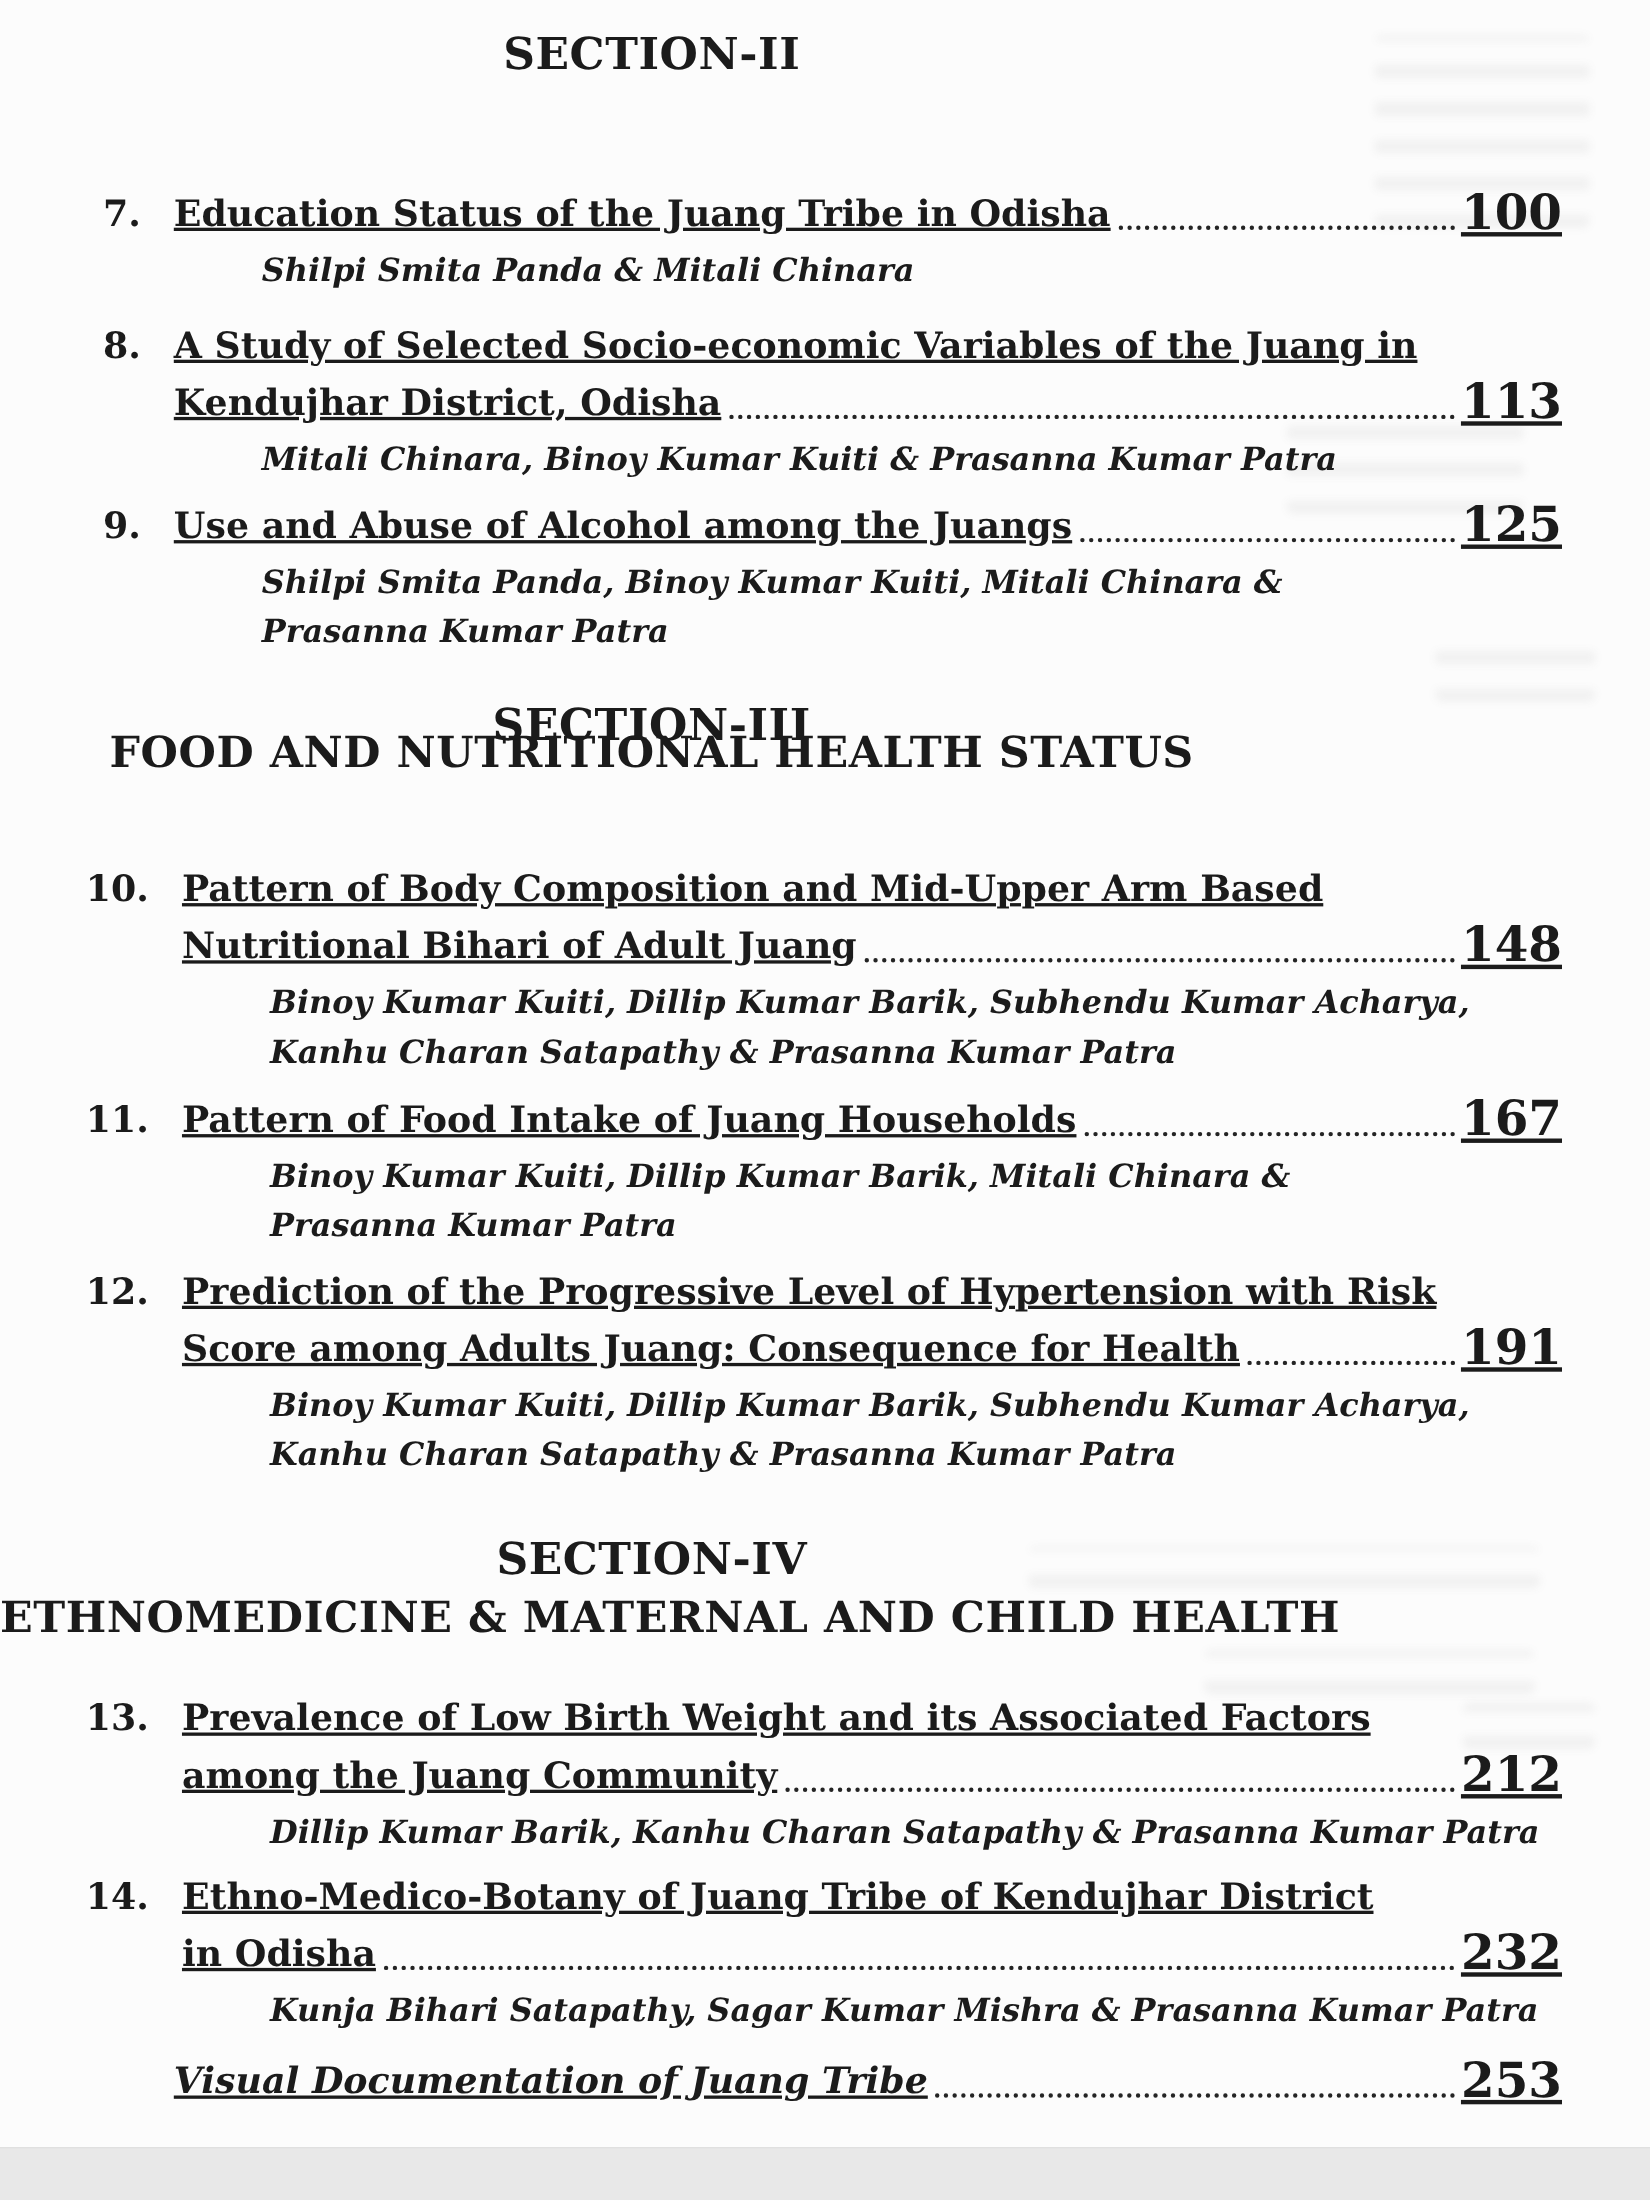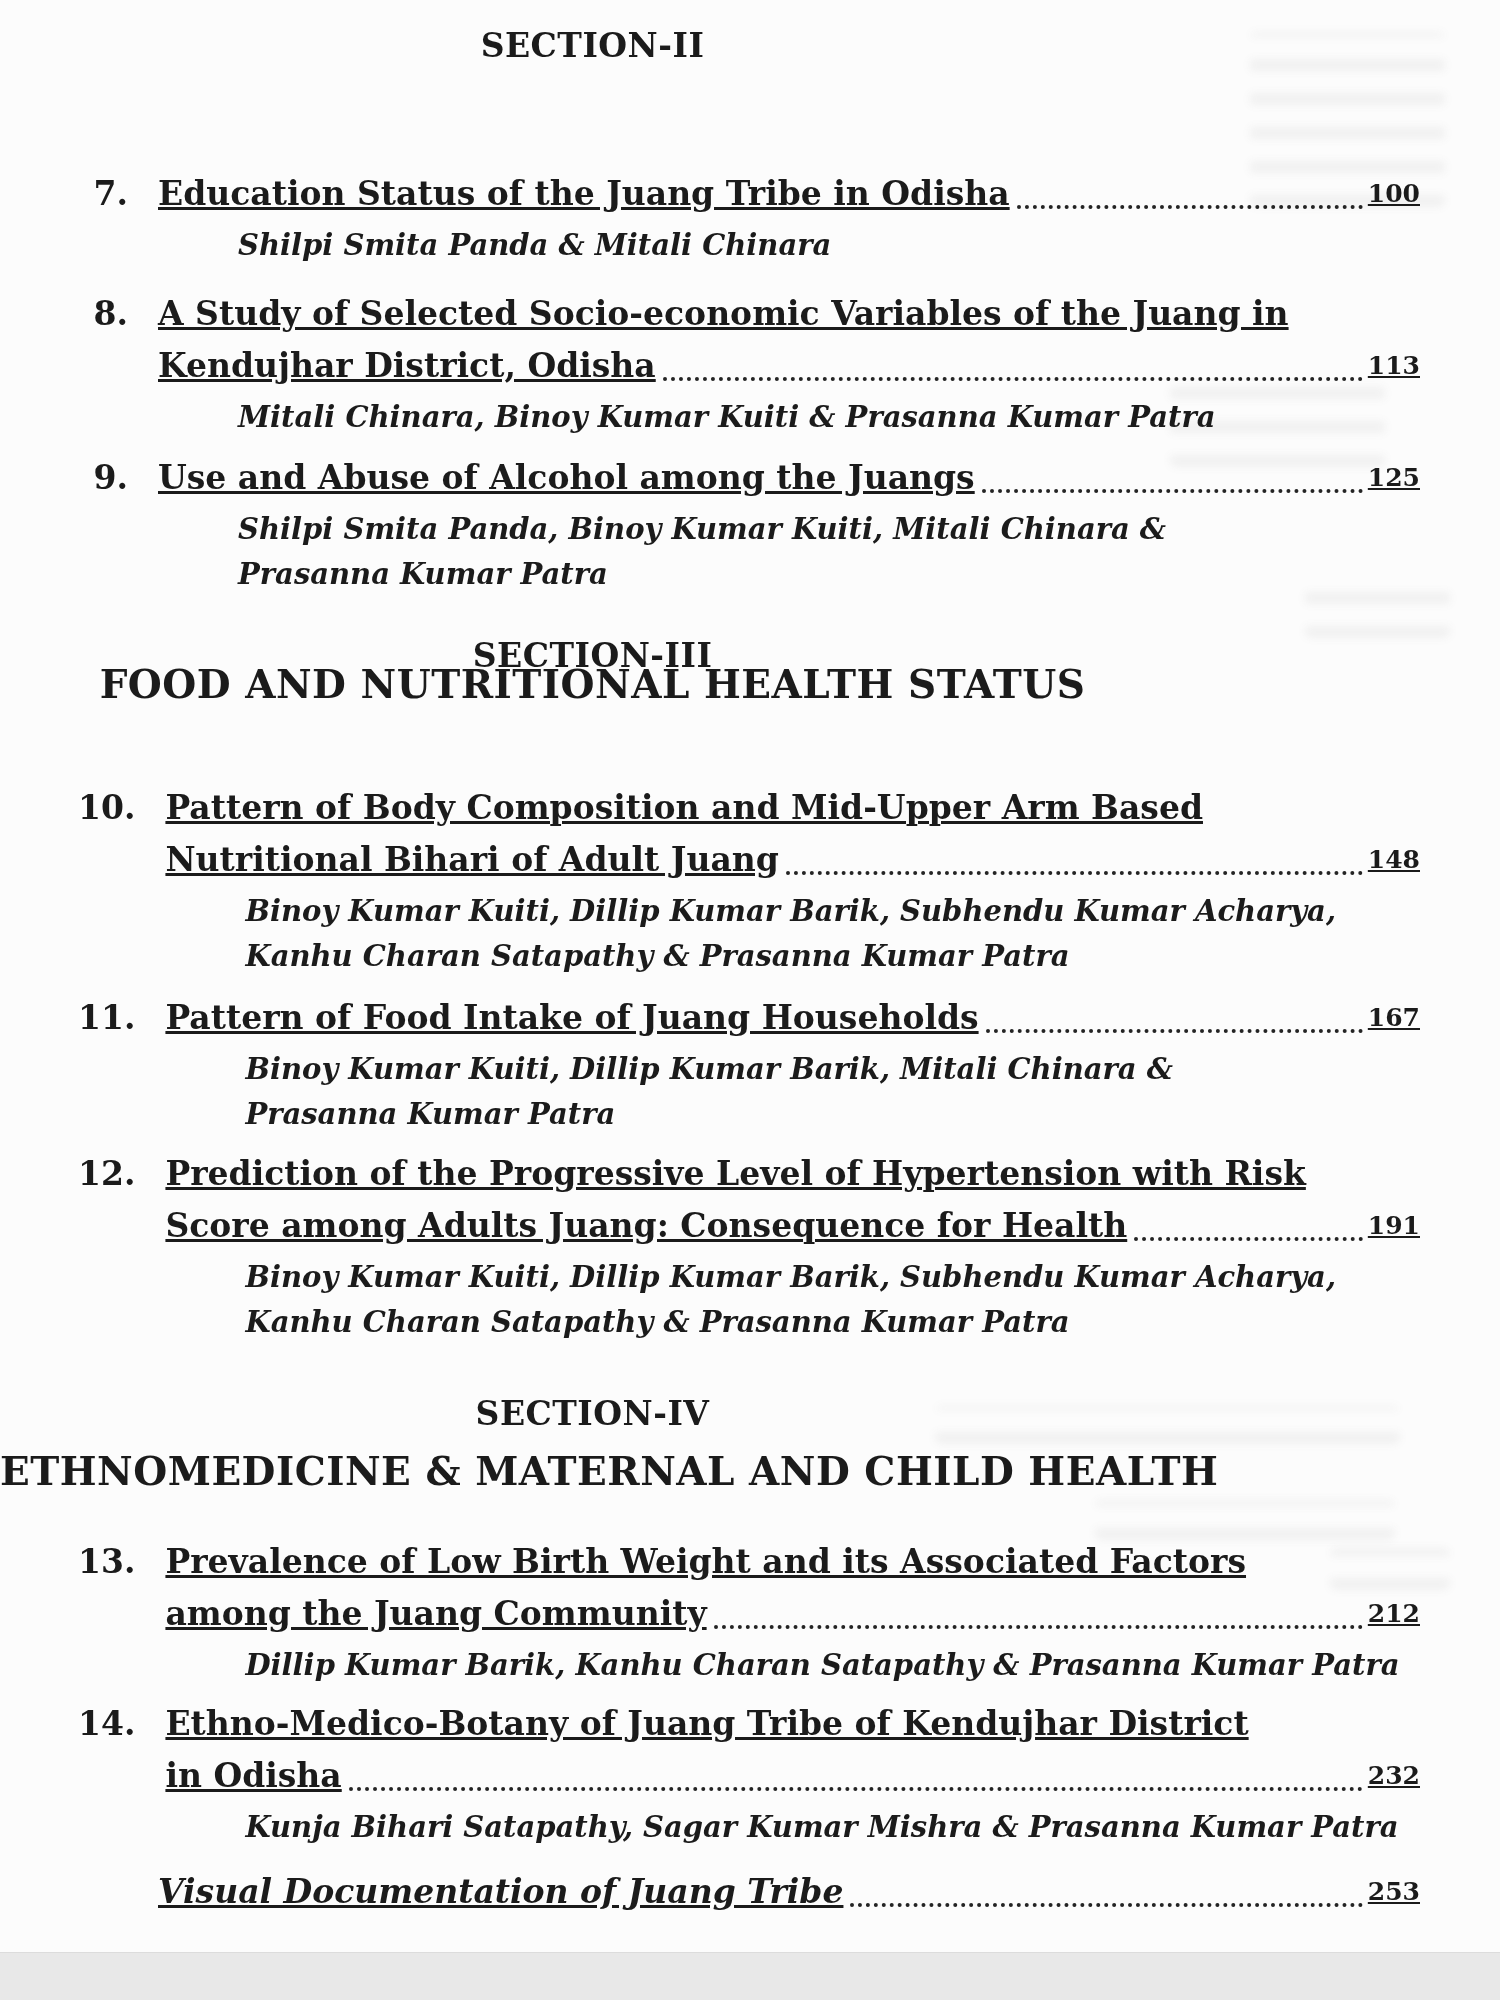--- a/index.html
+++ b/index.html
@@ -15,38 +15,38 @@
   .bottom-strip{
     position:absolute;left:0;right:0;top:1952px;height:48px;
     background:#e8e8e8;
     border-top:1px solid #dcdcdc;
   }
   
   .heading{
     position:absolute;left:0;width:1185px;text-align:center;
     font-weight:bold;letter-spacing:.5px;white-space:nowrap;
   }
-  .heading.label{font-size:33px;}
+  .heading.label{font-size:40px;}
   .heading.title{font-size:39px;}
   
   .item{position:absolute;left:78px;right:80px;}
   .trow{display:flex;align-items:flex-start;}
   .num{
     flex:0 0 50px;text-align:right;margin-right:30px;
     font-size:33px;font-weight:bold;line-height:52px;
   }
   .tbody{flex:1;min-width:0;}
   .tline{display:flex;align-items:flex-end;font-size:33px;font-weight:bold;line-height:52px;text-decoration:underline;}
   .tl{white-space:nowrap;}
   .leader{
     flex:1;min-width:30px;
     border-bottom:4px dotted #242424;
     margin:0 5px 11px 7px;
   }
-  .pg{font-size:25px;font-weight:bold;line-height:52px;}
+  .pg{font-size:44px;font-weight:bold;line-height:52px;}
   .authors{margin-left:80px;margin-top:3px;font-style:italic;font-size:29px;line-height:45px;font-weight:bold;}
   
   .closing .tline{font-style:italic;}
   .closing .pg{font-style:normal;text-align:right;}
   
   .smudge{
     position:absolute;
     background:repeating-linear-gradient(0deg, rgba(110,110,110,.55) 0 12px, rgba(0,0,0,0) 12px 34px);
     filter:blur(4px);
     opacity:.14;

